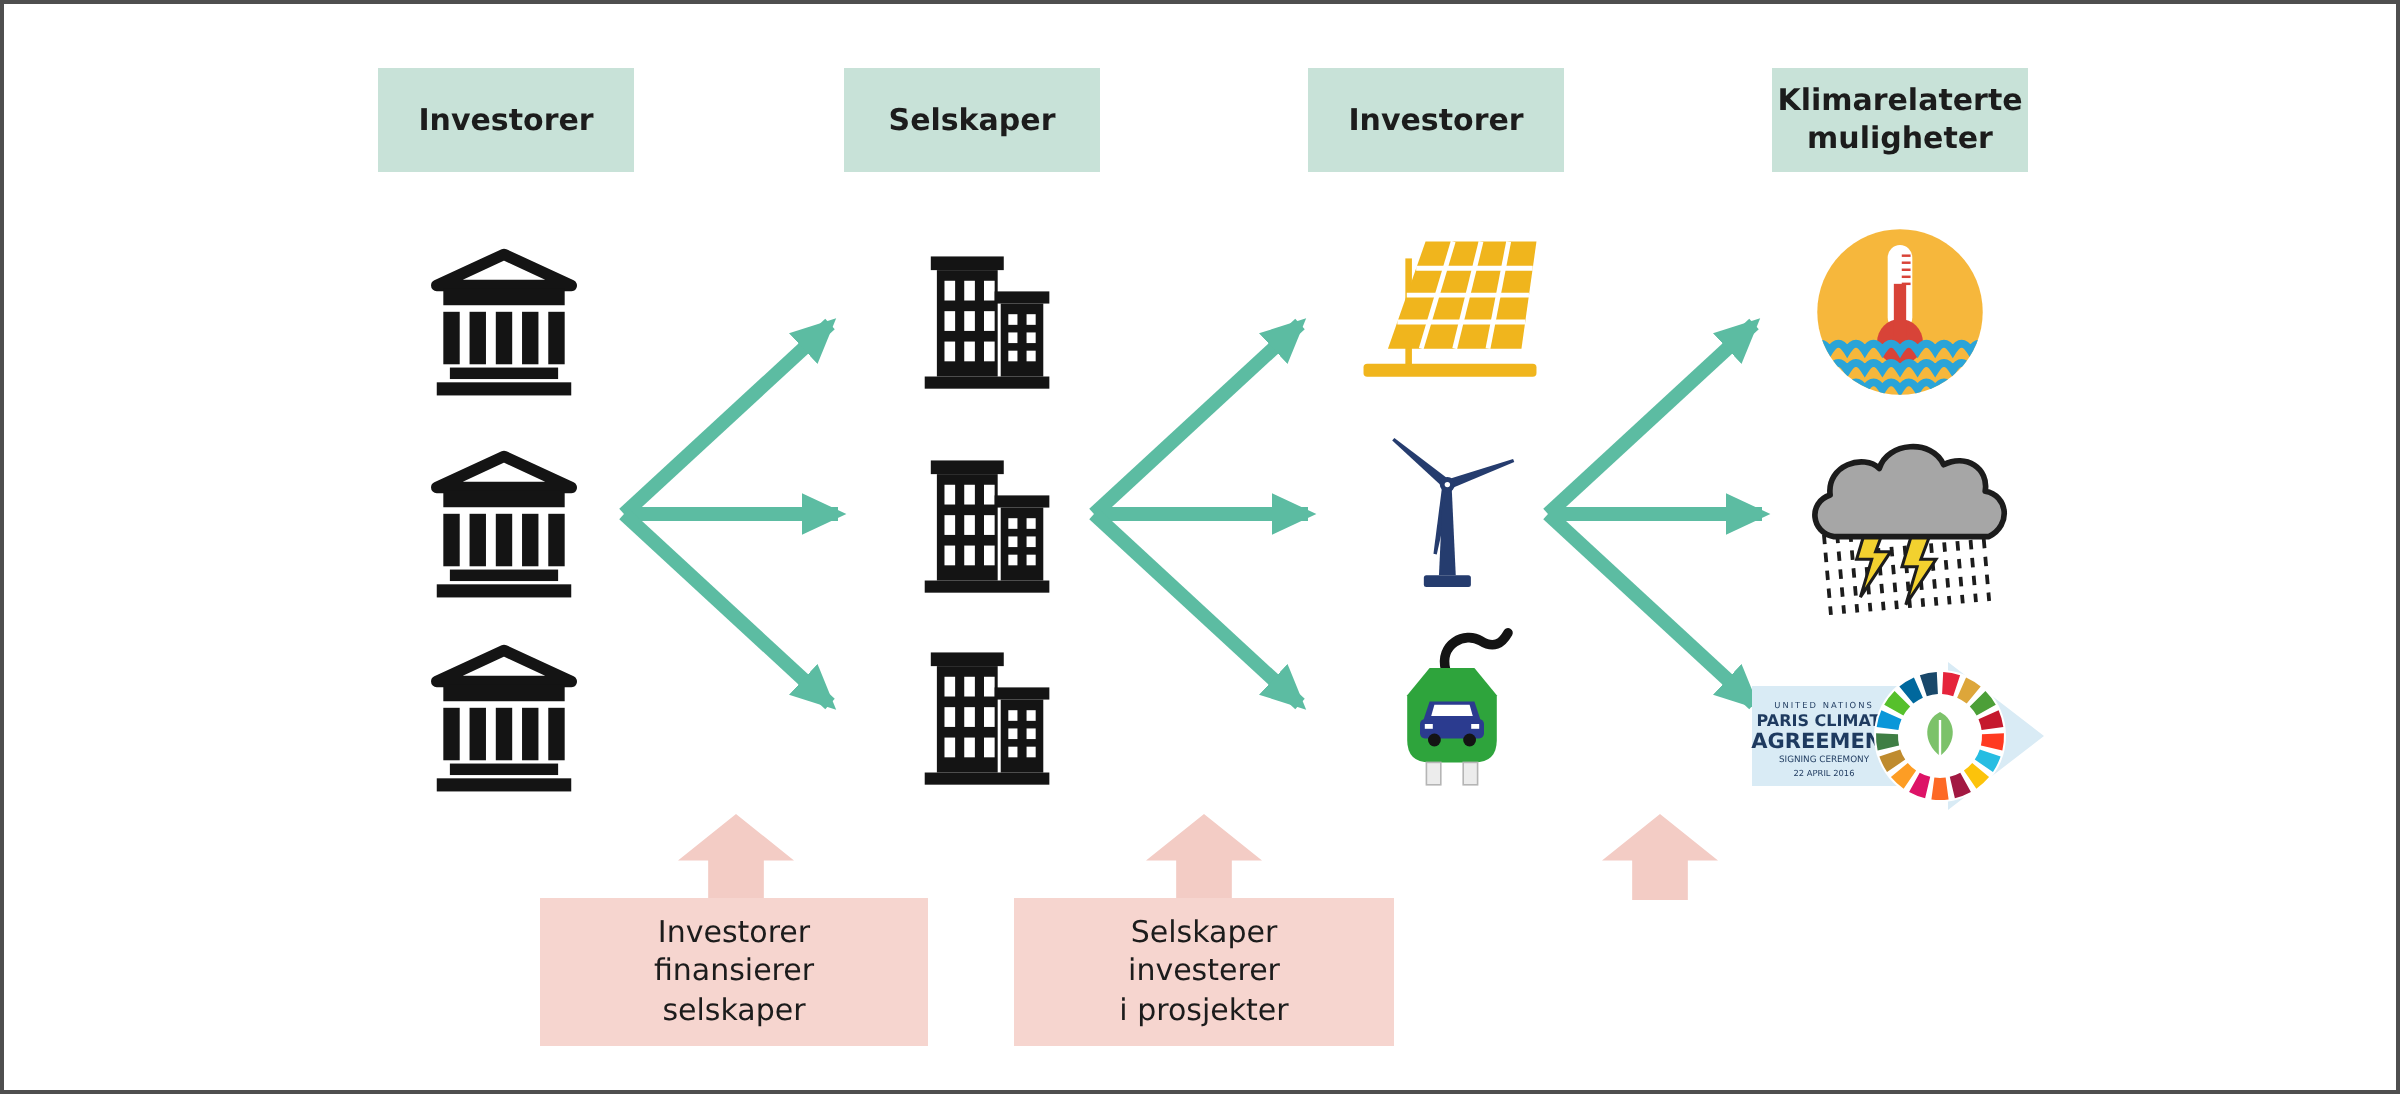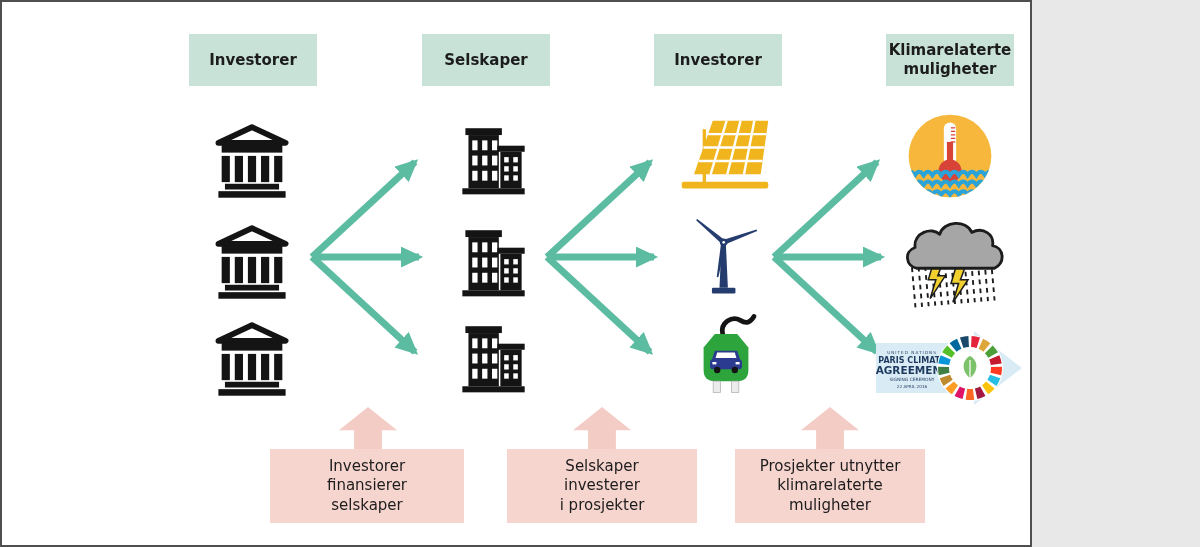--- a/index.html
+++ b/index.html
@@ -1,18 +1,18 @@
 <!DOCTYPE html>
 <html><head>
 <meta charset="utf-8">
 <style>
   * { margin:0; padding:0; box-sizing:border-box; }
   body { background:#e8e8e8; font-family:"DejaVu Sans","Liberation Sans",sans-serif; }
   #canvas {
-    position:relative; width:1032px; height:547px;
+    position:relative; width:1200px; height:547px;
     background:#ffffff; border:2px solid #4f4f4f; overflow:hidden;
   }
   .col-header {
     position:absolute; top:32px; height:52px; width:128px;
     background:#c8e2d8; color:#1c1c1c;
     display:flex; align-items:center; justify-content:center; text-align:center;
     font-size:15px; font-weight:600; line-height:1.25;
   }
   .icon { position:absolute; }
   .flow-box {
@@ -303,17 +303,14 @@
   <div class="flow-arrow" style="left:337px"></div>
   <div class="flow-arrow" style="left:571px"></div>
   <div class="flow-arrow" style="left:799px"></div>
 
   <div class="flow-box" style="left:268px;width:194px">Investorer
 finansierer
 selskaper</div>
   <div class="flow-box" style="left:505px;width:190px">Selskaper
 investerer
 i prosjekter</div>
-  <div class="flow-box" style="left:733px;width:190px">Prosjekter utnytter
-klimarelaterte
-muligheter</div>
 
 </div>
 
 </body></html>

